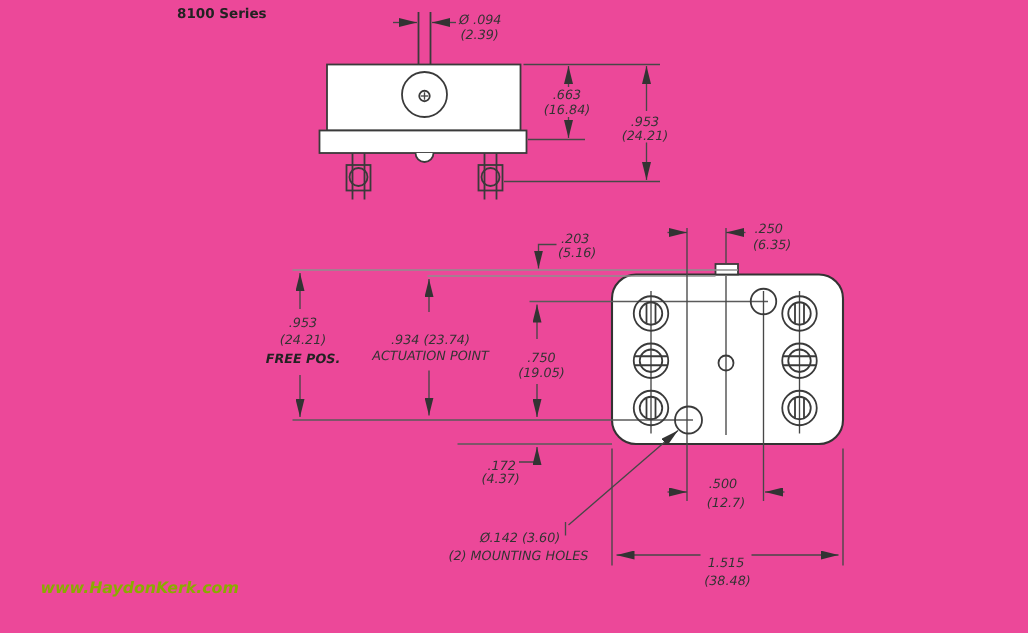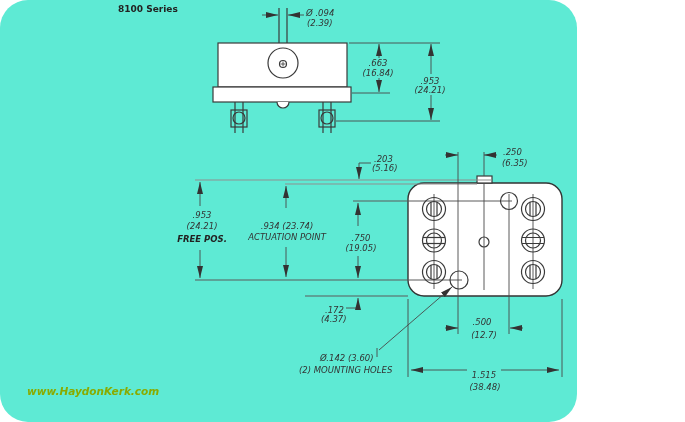--- a/index.html
+++ b/index.html
@@ -1,16 +1,16 @@
 <!DOCTYPE html>
 <html><head>
 <meta charset="utf-8">
 <style>
   html,body{margin:0;padding:0;background:#fff;}
-  .stage{position:relative;width:577px;height:422px;background:#5eead4;overflow:hidden;border-radius:28px;}
+  .stage{position:relative;width:685px;height:422px;background:#ec4899;overflow:hidden;}
   text{font-family:"DejaVu Sans",sans-serif;}
   .dim{font:italic 8.5px "DejaVu Sans",sans-serif;fill:#333;}
   .dimb{font:italic bold 8.5px "DejaVu Sans",sans-serif;fill:#222;}
   .title{font:bold 9px "DejaVu Sans",sans-serif;fill:#222;}
   .site{font:italic bold 10.5px "DejaVu Sans",sans-serif;}
   .ln{stroke:#3a3a3a;stroke-width:1.2;fill:none;}
   .lnf{stroke:#3a3a3a;stroke-width:1.2;fill:#fff;}
   .bd{stroke:#333;stroke-width:1.4;fill:#fff;}
   .dl{stroke:#474747;stroke-width:0.9;fill:none;}
   .pl{stroke:#8f8f8f;stroke-width:1;fill:none;}

